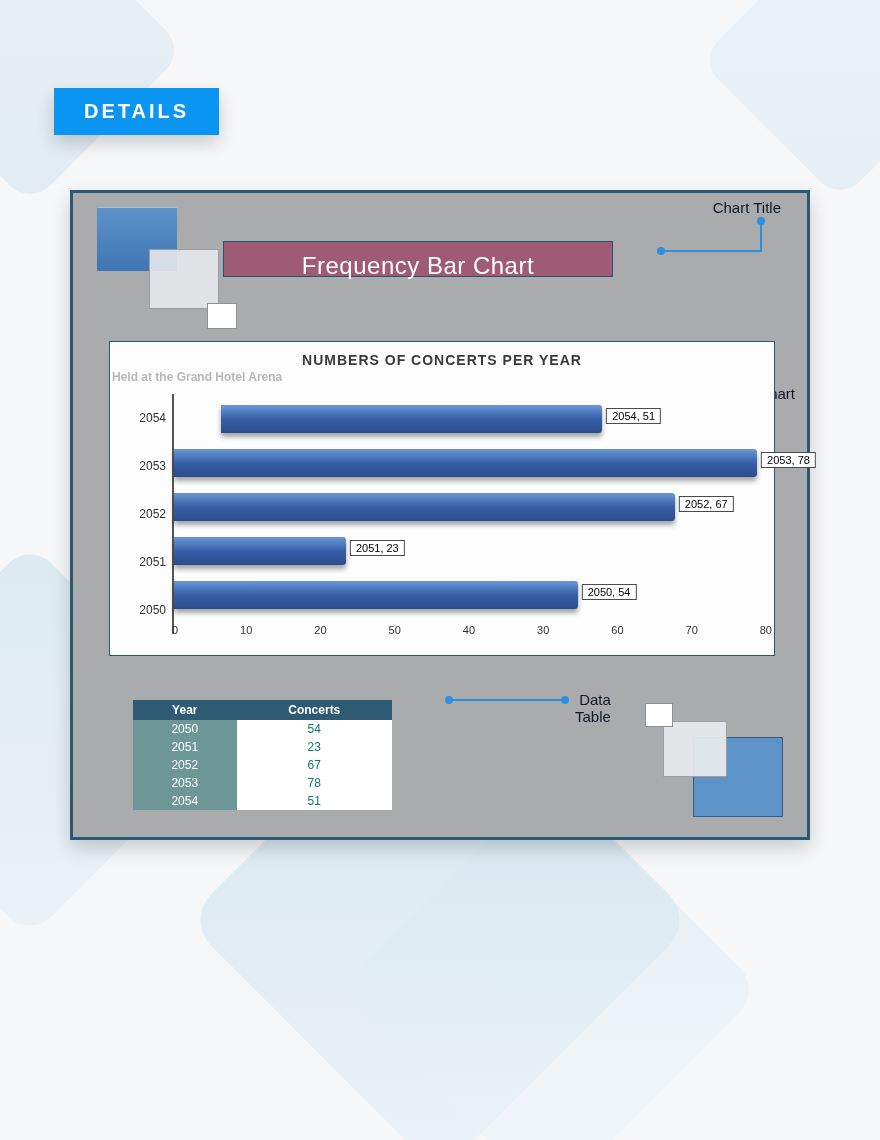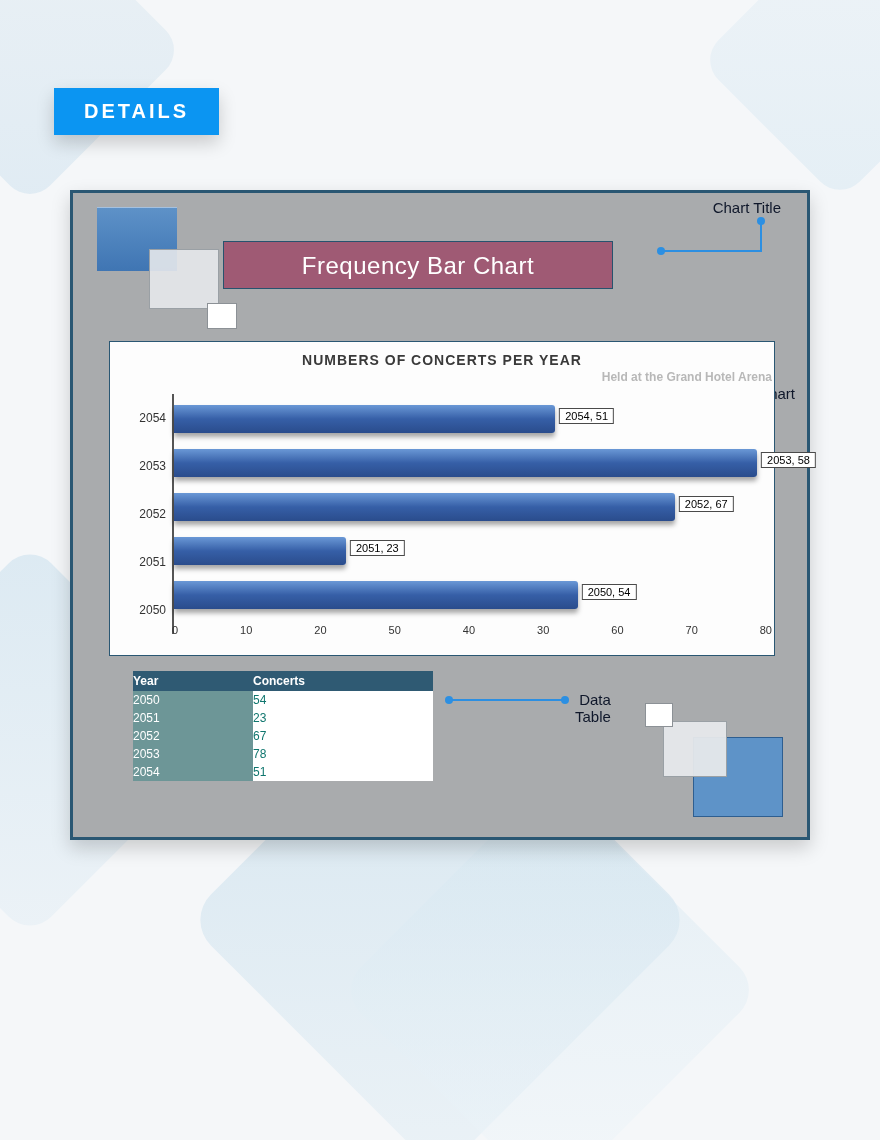--- a/index.html
+++ b/index.html
@@ -47,21 +47,21 @@
   .deco-tl .s3 { position:absolute; top:96px; left:110px; width:30px; height:26px; background:#fff; border:1px solid #8c9196; }
 
   
   .deco-br { position:absolute; bottom:20px; right:24px; }
   .deco-br .b1 { position:absolute; right:0; bottom:0; width:90px; height:80px; background:#5e93c8; border:1px solid #2e5e90; }
   .deco-br .b2 { position:absolute; right:56px; bottom:40px; width:64px; height:56px; background:rgba(230,232,235,.95); border:1px solid #9aa0a5; }
   .deco-br .b3 { position:absolute; right:110px; bottom:90px; width:28px; height:24px; background:#fff; border:1px solid #8c9196; }
 
   .title-box {
     position:absolute; top:48px; left:150px;
-    width:390px; height:48px;
+    width:390px; height:36px;
     background:#9f5a74;
     border:1px solid #26536e;
     color:#fff;
     text-align:center;
     font-size:24px;
     font-weight:300;
     line-height:48px;
     letter-spacing:.5px;
   }
 
@@ -71,21 +71,21 @@
   .dot { fill:#2c8fe2; }
 
   .chart-card {
     position:absolute; top:148px; left:36px;
     width:666px; height:315px;
     background:#fdfdfd;
     border:1px solid #2a5773;
     padding:10px 2px 8px;
   }
   .chart-card h3 { text-align:center; font-size:14px; font-weight:800; letter-spacing:1px; color:#3a3a3a; }
-  .chart-card h4 { text-align:right; font-size:12px; font-weight:600; color:#b8b8b8; margin-top:2px; }
+  .chart-card h4 { text-align:left; font-size:12px; font-weight:600; color:#b8b8b8; margin-top:2px; }
 
   .plot {
     position:relative;
     margin-top:10px;
     height:240px;
     display:flex;
   }
   .y-axis { width:60px; display:flex; flex-direction:column; justify-content:space-around; align-items:flex-end; padding-right:6px; font-size:12px; color:#333; }
   .bars { flex:1; position:relative; border-left:2px solid #555; }
   .bar-row { position:relative; height:38px; margin:6px 0; display:flex; align-items:center; }
@@ -103,25 +103,25 @@
     background:#fff;
     border:1px solid #4a4a4a;
     font-size:11px;
     padding:1px 5px;
     white-space:nowrap;
   }
   .x-axis { position:absolute; left:60px; right:0; bottom:-2px; display:flex; justify-content:space-between; font-size:11px; color:#333; }
 
   
   .data-table {
-    position:absolute; top:478px; left:60px;
-    width:300px;
+    position:absolute; top:507px; left:60px;
+    width:259px;
     font-size:12px;
     border-collapse:collapse;
-    text-align:left;
+    text-align:center;
   }
   .data-table th {
     background:#2f5a73; color:#fff; font-weight:600; padding:3px 0;
   }
   .data-table td.year { background:#6d9697; color:#fff; width:40%; }
   .data-table td.val { background:#fff; color:#0f766e; }
   .data-table td { padding:2px 0; }
 </style>
 </head>
 <body>
@@ -175,27 +175,27 @@
       <div class="y-axis">
         <span>2054</span>
         <span>2053</span>
         <span>2052</span>
         <span>2051</span>
         <span>2050</span>
       </div>
       <div class="bars" id="bars-area">
 
       <div class="bar-row">
-            <div class="bar" style="width: 63.75%;">
+            <div class="bar" style="width: 63.75%; margin-left: 47px;">
               <div class="bar-label">2054, 51</div>
             </div>
           </div>
           <div class="bar-row">
             <div class="bar" style="width: 97.5%;">
-              <div class="bar-label">2053, 58</div>
+              <div class="bar-label">2053, 78</div>
             </div>
           </div>
           <div class="bar-row">
             <div class="bar" style="width: 83.75%;">
               <div class="bar-label">2052, 67</div>
             </div>
           </div>
           <div class="bar-row">
             <div class="bar" style="width: 28.75%; text-align: right;">
               <div class="bar-label">2051, 23</div>

